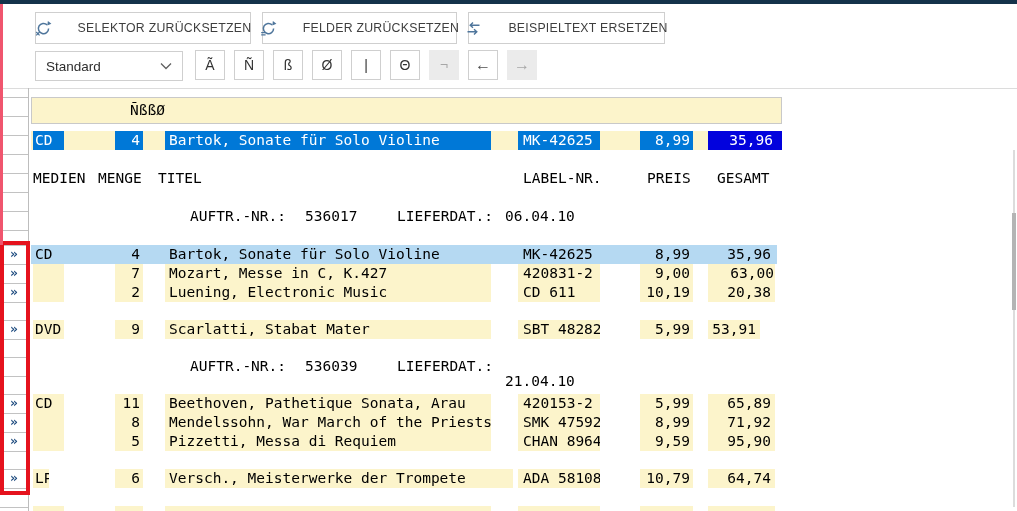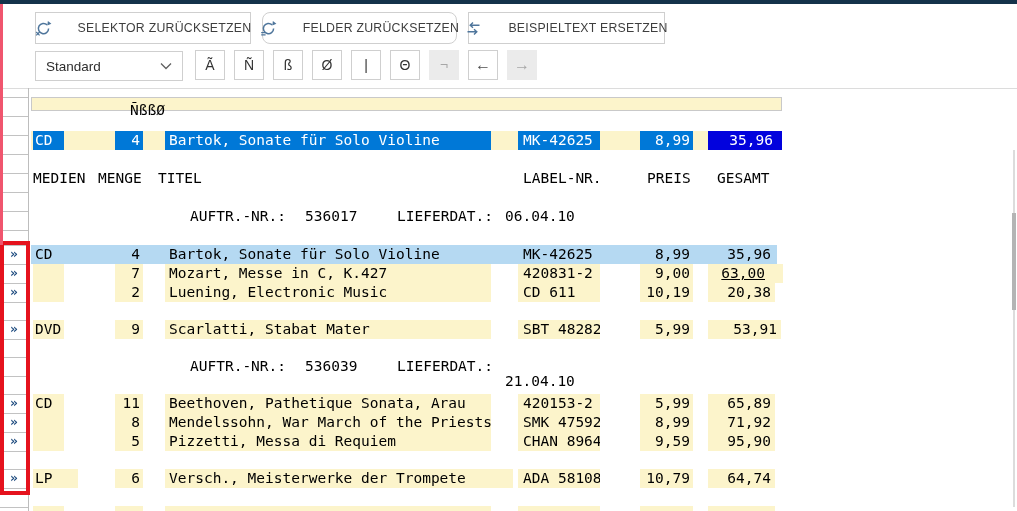--- a/index.html
+++ b/index.html
@@ -21,21 +21,21 @@
   .dd-chev{margin-right:10px;display:flex;}
 
   .char-btn{top:50px;width:30px;height:30px;border:1px solid #cfcfcf;background:#fff;box-sizing:border-box;
             display:flex;align-items:center;justify-content:center;font-size:14px;color:#333;cursor:pointer;}
   .char-btn.disabled{background:#ebebeb;border-color:#ebebeb;color:#a6a6a6;cursor:default;}
   .char-btn.arrow{font-size:16px;color:#4d4d4d;}
   .char-btn.arrow.disabled{color:#a6a6a6;}
 
   .mono{font-family:"DejaVu Sans Mono","Liberation Mono",monospace;font-size:14.5px;
         line-height:19px;color:#000;white-space:pre;}
-  .band{left:31px;top:97px;width:751px;height:14px;background:var(--yellow);
+  .band{left:31px;top:97px;width:751px;height:27px;background:var(--yellow);
         border:1px solid #c9c9c9;box-sizing:border-box;}
   .band-text{position:absolute;left:98px;top:3px;}
   .field{height:19px;overflow:hidden;box-sizing:border-box;}
   .field.right{text-align:right;}
   .tpl{background:var(--accent);color:#fff;}
   .tpl.sel-field{background:var(--darkblue);}
   .yellow{background:var(--yellow);}
   .sel-band{background:var(--selblue);}
   .col-header{height:19px;}
   .gutter-v{left:28px;top:88px;width:1px;height:423px;background:#bdbdbd;}
@@ -75,21 +75,21 @@
 <div class="abs big-btn" style="left: 35px; width: 216px;">
       <span class="ic">
         <svg width="17" height="17" viewBox="0 0 17 17">
           <path d="M13.6 8.5 a5.1 5.1 0 1 1 -1.5 -3.6" fill="none" stroke="currentColor" stroke-width="1.5"></path>
           <path d="M12.9 1.1 l-0.6 4.4 4.1 -1.7 z" fill="currentColor"></path>
           <path d="M1.2 12 l3.4 3.4 m0 -3.4 l-3.4 3.4" stroke="currentColor" stroke-width="1.2" fill="none"></path>
         </svg>
       </span>
       <span>SELEKTOR ZURÜCKSETZEN</span>
     </div>
-    <div class="abs big-btn" style="left: 262px; width: 195px; border-radius: 8px;">
+    <div class="abs big-btn" style="left: 262px; width: 195px;">
       <span class="ic">
         <svg width="17" height="17" viewBox="0 0 17 17">
           <path d="M13.6 8.5 a5.1 5.1 0 1 1 -1.5 -3.6" fill="none" stroke="currentColor" stroke-width="1.5"></path>
           <path d="M12.9 1.1 l-0.6 4.4 4.1 -1.7 z" fill="currentColor"></path>
           <path d="M1.2 12.6 h4.4 M1.2 14.8 h4.4" stroke="currentColor" stroke-width="1.2" fill="none"></path>
         </svg>
       </span>
       <span>FELDER ZURÜCKSETZEN</span>
     </div>
     <div class="abs big-btn" style="left: 468px; width: 197px;">
@@ -133,35 +133,35 @@
     <div class="abs field mono" style="left: 165px; top: 245px; width: 326px; padding-left: 4px; padding-right: 0px;">Bartok, Sonate für Solo Violine</div>
     <div class="abs field mono" style="left: 518px; top: 245px; width: 82px; padding-left: 5px; padding-right: 0px;">MK-42625</div>
     <div class="abs field mono right" style="left: 640px; top: 245px; width: 53px; padding-left: 0px; padding-right: 3px;">8,99</div>
     <div class="abs field mono right" style="left: 708px; top: 245px; width: 67px; padding-left: 0px; padding-right: 4px;">35,96</div>
     <div class="abs marker" style="top: 245px;">»</div>
     <div class="abs field mono yellow" style="left: 33px; top: 264px; width: 31px; padding-left: 2px; padding-right: 0px;"></div>
     <div class="abs field mono right yellow" style="left: 115px; top: 264px; width: 28px; padding-left: 0px; padding-right: 3px;">7</div>
     <div class="abs field mono yellow" style="left: 165px; top: 264px; width: 326px; padding-left: 4px; padding-right: 0px;">Mozart, Messe in C, K.427</div>
     <div class="abs field mono yellow" style="left: 518px; top: 264px; width: 82px; padding-left: 5px; padding-right: 0px;">420831-2</div>
     <div class="abs field mono right yellow" style="left: 640px; top: 264px; width: 53px; padding-left: 0px; padding-right: 3px;">9,00</div>
-    <div class="abs field mono right yellow" style="left: 708px; top: 264px; width: 75px; padding-left: 0px; padding-right: 18px; text-decoration: underline;">63,00</div>
+    <div class="abs field mono right yellow" style="left: 708px; top: 264px; width: 67px; padding-left: 0px; padding-right: 1px;">63,00</div>
     <div class="abs marker" style="top: 264px;">»</div>
     <div class="abs field mono yellow" style="left: 33px; top: 283px; width: 31px; padding-left: 2px; padding-right: 0px;"></div>
     <div class="abs field mono right yellow" style="left: 115px; top: 283px; width: 28px; padding-left: 0px; padding-right: 3px;">2</div>
     <div class="abs field mono yellow" style="left: 165px; top: 283px; width: 326px; padding-left: 4px; padding-right: 0px;">Luening, Electronic Music</div>
     <div class="abs field mono yellow" style="left: 518px; top: 283px; width: 82px; padding-left: 5px; padding-right: 0px;">CD 611</div>
     <div class="abs field mono right yellow" style="left: 640px; top: 283px; width: 53px; padding-left: 0px; padding-right: 3px;">10,19</div>
     <div class="abs field mono right yellow" style="left: 708px; top: 283px; width: 67px; padding-left: 0px; padding-right: 4px;">20,38</div>
     <div class="abs marker" style="top: 283px;">»</div>
     <div class="abs field mono yellow" style="left: 33px; top: 320px; width: 31px; padding-left: 2px; padding-right: 0px;">DVD</div>
     <div class="abs field mono right yellow" style="left: 115px; top: 320px; width: 28px; padding-left: 0px; padding-right: 3px;">9</div>
     <div class="abs field mono yellow" style="left: 165px; top: 320px; width: 326px; padding-left: 4px; padding-right: 0px;">Scarlatti, Stabat Mater</div>
     <div class="abs field mono yellow" style="left: 518px; top: 320px; width: 82px; padding-left: 5px; padding-right: 0px;">SBT 48282</div>
     <div class="abs field mono right yellow" style="left: 640px; top: 320px; width: 53px; padding-left: 0px; padding-right: 3px;">5,99</div>
-    <div class="abs field mono right yellow" style="left: 708px; top: 320px; width: 73px; padding-left: 0px; padding-right: 4px;">53,91</div>
+    <div class="abs field mono right yellow" style="left: 708px; top: 320px; width: 52px; padding-left: 0px; padding-right: 4px;">53,91</div>
     <div class="abs marker" style="top: 320px;">»</div>
     <div class="abs mono" style="left: 190px; top: 357px;">AUFTR.-NR.:</div>
     <div class="abs mono" style="left: 305px; top: 357px;">536039</div>
     <div class="abs mono" style="left: 397px; top: 357px;">LIEFERDAT.:</div>
     <div class="abs mono" style="left: 505px; top: 372px;">21.04.10</div>
     <div class="abs field mono yellow" style="left: 33px; top: 394px; width: 31px; padding-left: 2px; padding-right: 0px;">CD</div>
     <div class="abs field mono right yellow" style="left: 115px; top: 394px; width: 28px; padding-left: 0px; padding-right: 3px;">11</div>
     <div class="abs field mono yellow" style="left: 165px; top: 394px; width: 326px; padding-left: 4px; padding-right: 0px;">Beethoven, Pathetique Sonata, Arau</div>
     <div class="abs field mono yellow" style="left: 518px; top: 394px; width: 82px; padding-left: 5px; padding-right: 0px;">420153-2</div>
     <div class="abs field mono right yellow" style="left: 640px; top: 394px; width: 53px; padding-left: 0px; padding-right: 3px;">5,99</div>
@@ -174,21 +174,21 @@
     <div class="abs field mono right yellow" style="left: 640px; top: 413px; width: 53px; padding-left: 0px; padding-right: 3px;">8,99</div>
     <div class="abs field mono right yellow" style="left: 708px; top: 413px; width: 67px; padding-left: 0px; padding-right: 4px;">71,92</div>
     <div class="abs marker" style="top: 413px;">»</div>
     <div class="abs field mono yellow" style="left: 33px; top: 432px; width: 31px; padding-left: 2px; padding-right: 0px;"></div>
     <div class="abs field mono right yellow" style="left: 115px; top: 432px; width: 28px; padding-left: 0px; padding-right: 3px;">5</div>
     <div class="abs field mono yellow" style="left: 165px; top: 432px; width: 326px; padding-left: 4px; padding-right: 0px;">Pizzetti, Messa di Requiem</div>
     <div class="abs field mono yellow" style="left: 518px; top: 432px; width: 82px; padding-left: 5px; padding-right: 0px;">CHAN 8964</div>
     <div class="abs field mono right yellow" style="left: 640px; top: 432px; width: 53px; padding-left: 0px; padding-right: 3px;">9,59</div>
     <div class="abs field mono right yellow" style="left: 708px; top: 432px; width: 67px; padding-left: 0px; padding-right: 4px;">95,90</div>
     <div class="abs marker" style="top: 432px;">»</div>
-    <div class="abs field mono yellow" style="left: 33px; top: 469px; width: 45px; padding-left: 2px; padding-right: 0px;">LP</div>
+    <div class="abs field mono yellow" style="left: 33px; top: 469px; width: 16px; padding-left: 2px; padding-right: 0px;">LP</div>
     <div class="abs field mono right yellow" style="left: 115px; top: 469px; width: 28px; padding-left: 0px; padding-right: 3px;">6</div>
     <div class="abs field mono yellow" style="left: 165px; top: 469px; width: 348px; padding-left: 4px; padding-right: 0px;">Versch., Meisterwerke der Trompete</div>
     <div class="abs field mono yellow" style="left: 518px; top: 469px; width: 82px; padding-left: 5px; padding-right: 0px;">ADA 581087</div>
     <div class="abs field mono right yellow" style="left: 640px; top: 469px; width: 53px; padding-left: 0px; padding-right: 3px;">10,79</div>
     <div class="abs field mono right yellow" style="left: 708px; top: 469px; width: 67px; padding-left: 0px; padding-right: 4px;">64,74</div>
     <div class="abs marker" style="top: 469px;">»</div>
     <div class="abs field mono yellow" style="left: 33px; top: 506px; width: 31px; padding-left: 2px; padding-right: 0px;"></div>
     <div class="abs field mono right yellow" style="left: 115px; top: 506px; width: 28px; padding-left: 0px; padding-right: 3px;"></div>
     <div class="abs field mono yellow" style="left: 165px; top: 506px; width: 326px; padding-left: 4px; padding-right: 0px;"></div>
     <div class="abs field mono yellow" style="left: 518px; top: 506px; width: 82px; padding-left: 5px; padding-right: 0px;"></div>

